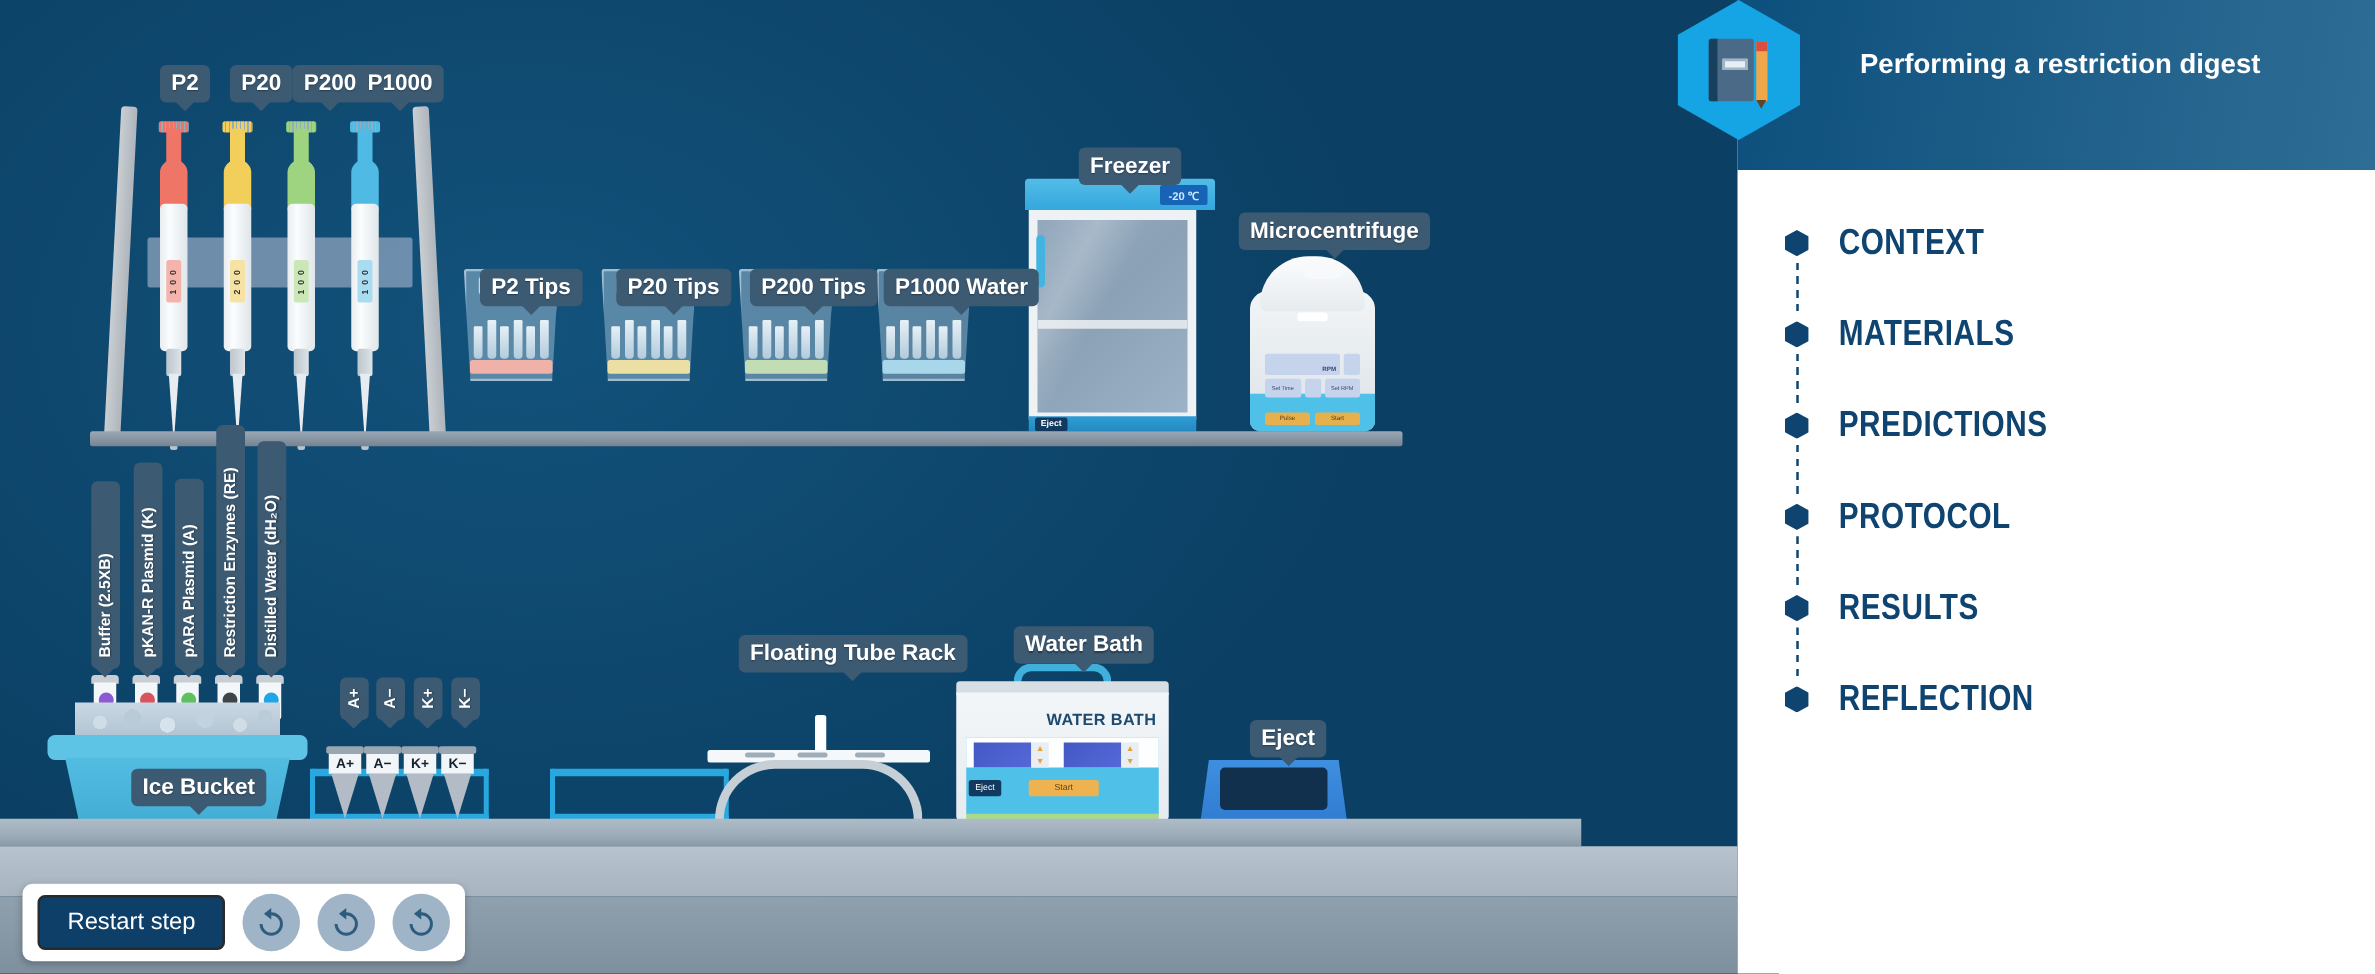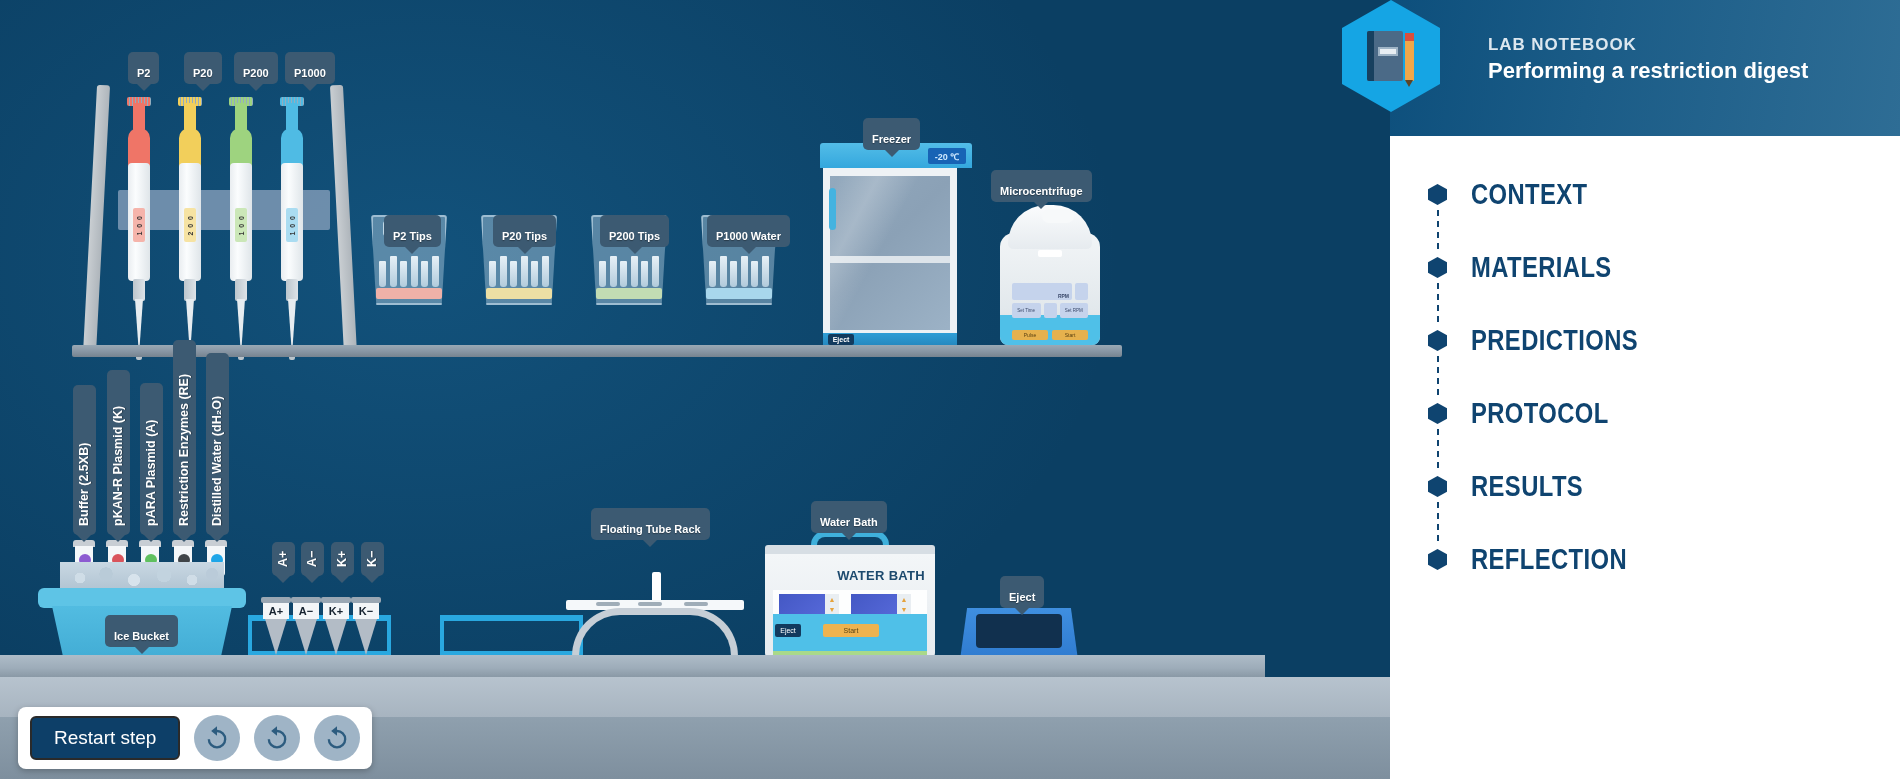--- a/index.html
+++ b/index.html
@@ -25,23 +25,23 @@
     content:""; position:absolute; inset:0;
     background: radial-gradient(ellipse 1000px 700px at 420px 260px, rgba(32,118,170,.35) 0%, rgba(10,62,97,0) 70%);
     pointer-events:none;
   }
 
   
   .lbl {
     position: absolute;
     background: #3c5a72;
     color: #fff;
-    font-size: 11px;
+    font-size: 18px;
     font-weight: bold;
-    padding: 15px 9px 5px;
+    padding: 4px 9px 5px;
     border-radius: 5px;
     white-space: nowrap;
     text-shadow: 0 1px 1px rgba(0,0,0,.35);
     z-index: 40;
   }
   .lbl::after {
     content: "";
     position: absolute;
     left: 50%; bottom: -7px;
     transform: translateX(-50%);
@@ -871,21 +871,20 @@
     <div id="sidebar-header">
       <div id="hex-badge">
         <div id="notebook-icon">
           <div class="nb-cover"></div>
           <div class="nb-spine"></div>
           <div class="nb-line"></div>
           <div class="nb-pencil"></div>
         </div>
       </div>
       <div id="sidebar-header-text">
-        <div id="sidebar-kicker">LAB NOTEBOOK</div>
         <div id="sidebar-title">Performing a restriction digest</div>
       </div>
     </div>
 
     <nav id="sidebar-nav">
       <div class="nav-item">
         <span class="nav-hex"></span>
         <span class="nav-label">CONTEXT</span>
         <span class="nav-connector"></span>
       </div>

